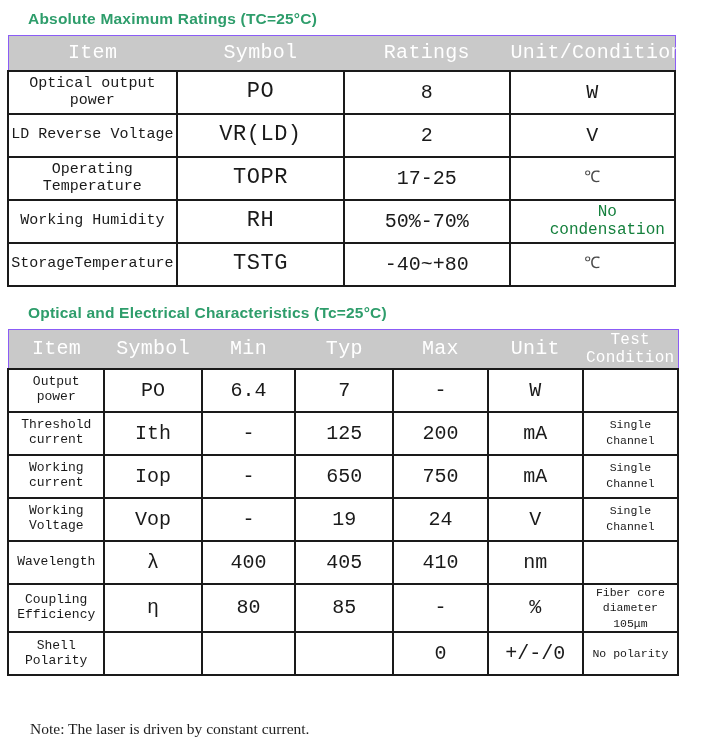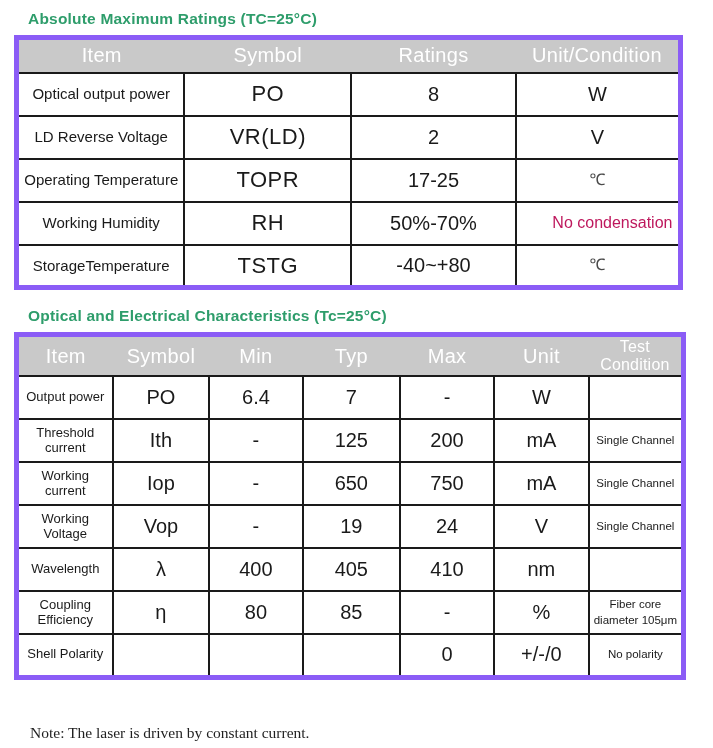--- a/index.html
+++ b/index.html
@@ -15,22 +15,23 @@
     padding: 10px 0 7px 28px;
     font-size: 15.5px;
     font-weight: 700;
     color: #2e9d6b;
     letter-spacing: 0.2px;
   }
   .sec-title.second { padding-top: 17px; }
   table.spec {
     border-collapse: collapse;
     table-layout: fixed;
-    margin-left: 14px;
-    border: 5px solid #8b5cf6;
+    margin-left: 7px;
+    border: 1px solid #8b5cf6;
+    font-family: Liberation Mono, monospace;
   }
   table.spec thead th {
     background: #c9c9c9;
     color: #ffffff;
     font-weight: 400;
     height: 35px;
     border: none;
     border-bottom: 2px solid #1a1a1a;
     font-size: 20px;
     text-align: center;
@@ -45,21 +46,21 @@
     line-height: 1.15;
   }
   
   #t1 { width: 669px; }
   #t1 td { height: 43px; border-radius: 13px; }
   #t1 .c-item { font-size: 15px; }
   #t1 .c-sym  { font-size: 22px; letter-spacing: 0.5px; }
   #t1 .c-val  { font-size: 20px; }
   #t1 .c-unit { font-size: 20px; }
   #t1 .u-small { font-size: 16px; color: #4a4a4a; }
-  #t1 .u-med   { font-size: 16px; color: #be185d; padding-left: 32px; }
+  #t1 .u-med   { font-size: 16px; color: #15803d; padding-left: 32px; }
   
   #t2 { width: 672px; }
   #t2 td { height: 43px; }
   #t2 thead th { font-size: 20px; }
   #t2 thead th.cond-h { font-size: 16px; letter-spacing: 0.2px; }
   #t2 .c-item { font-size: 13px; }
   #t2 .c-sym  { font-size: 20px; }
   #t2 .c-val  { font-size: 20px; }
   #t2 .c-unit { font-size: 20px; }
   #t2 .c-cond { font-size: 11.5px; line-height: 1.35; }

